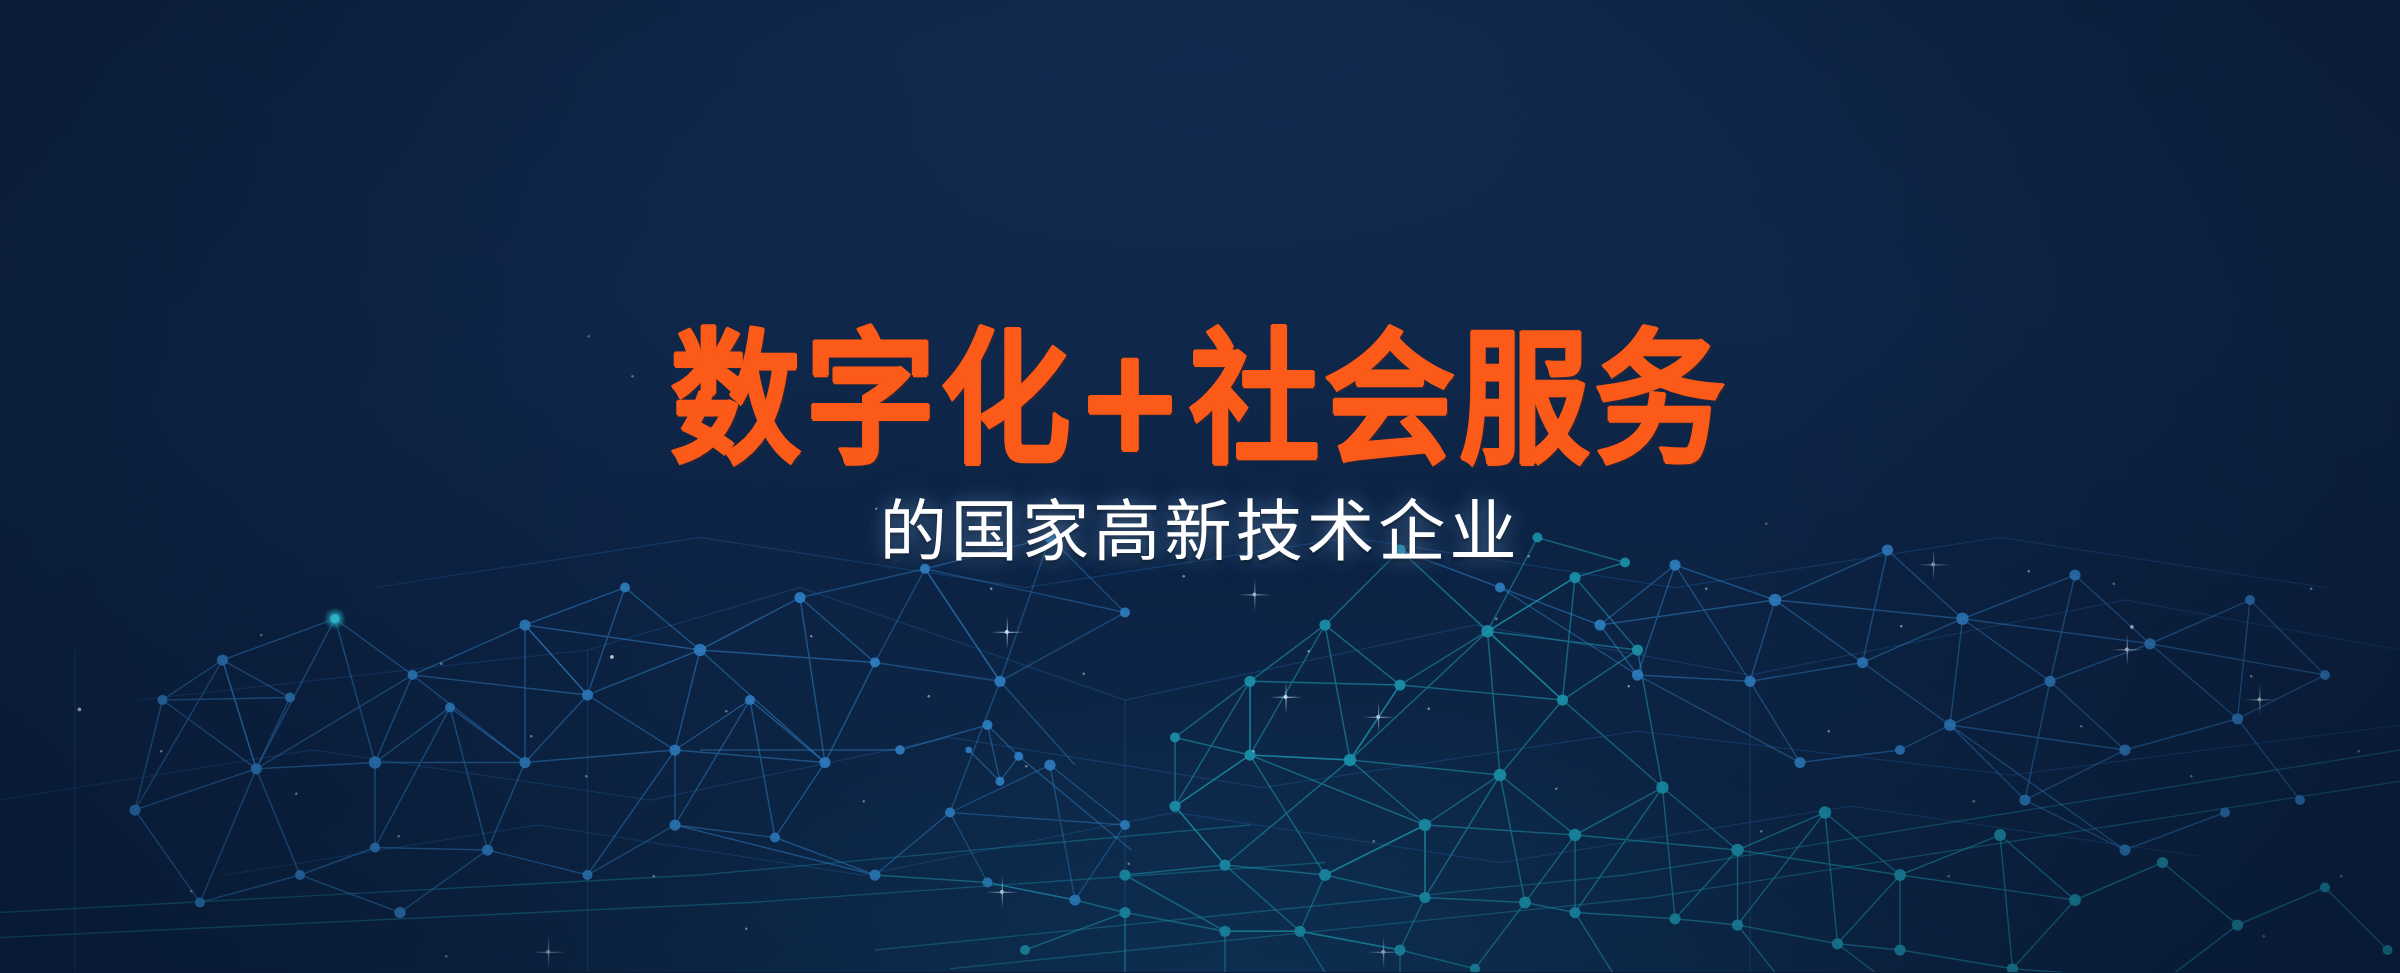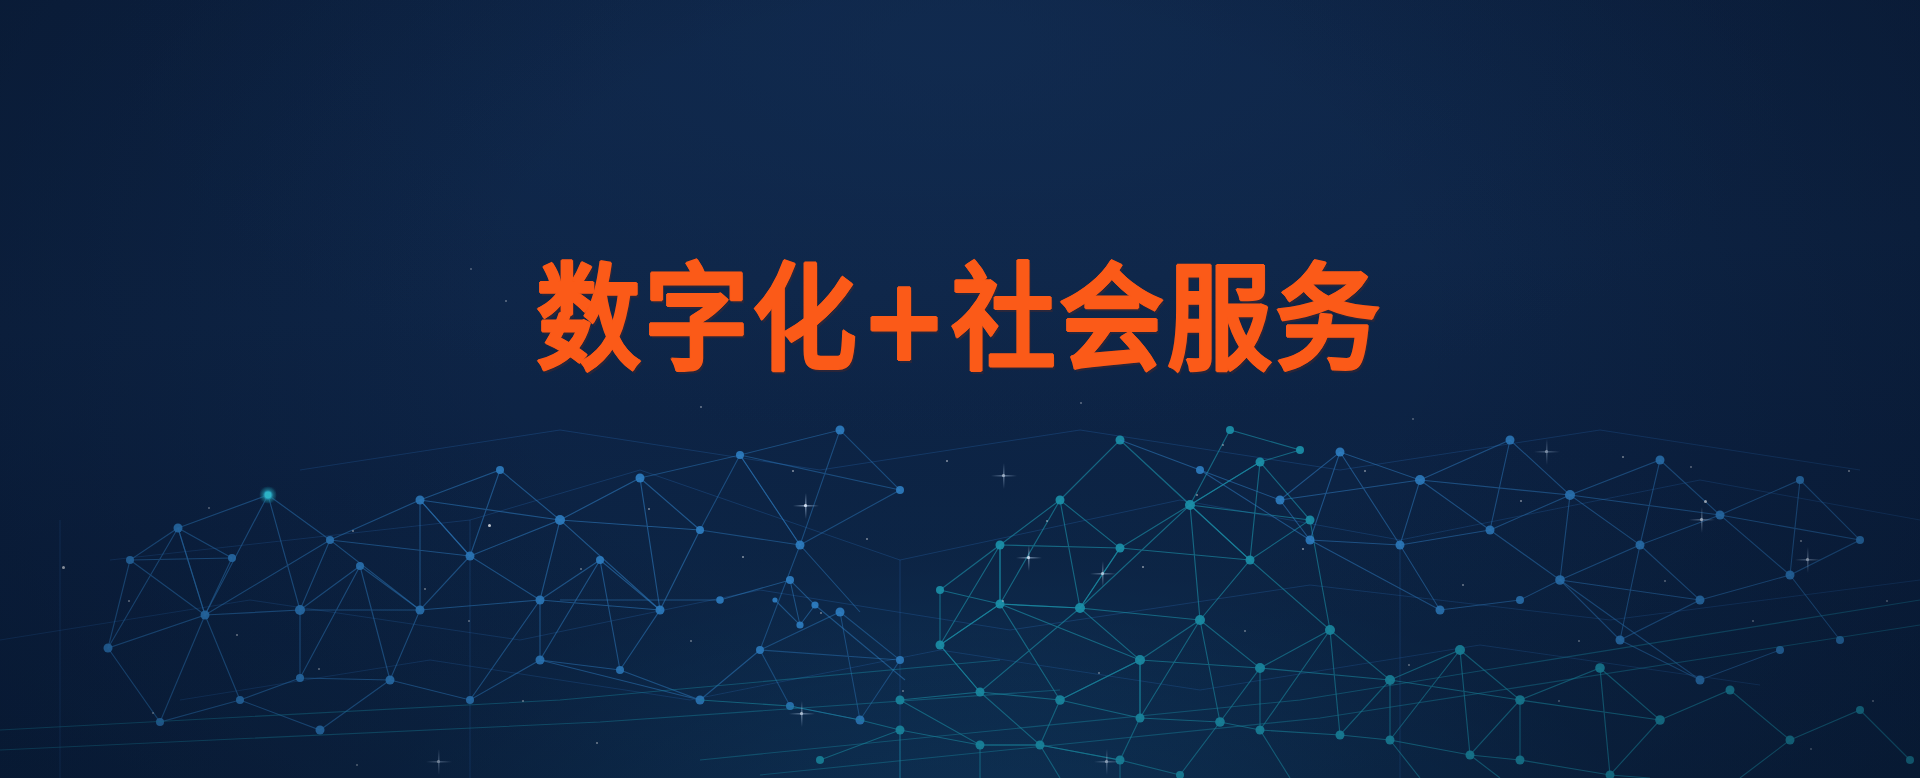--- a/index.html
+++ b/index.html
@@ -446,15 +446,16 @@
     <div class="star sparkle" style="left:1105px;top:760px;width:3px;height:3px;opacity:.7"></div>
     <div class="star sparkle" style="left:437px;top:760px;width:3px;height:3px;opacity:.65"></div>
     <div class="star sparkle" style="left:1002px;top:474px;width:3px;height:3px;opacity:.7"></div>
     <div class="star sparkle" style="left:1545px;top:450px;width:3px;height:3px;opacity:.6"></div>
   </div>
 
   <div class="bg-vignette"></div>
 
   <div class="headline-block">
     <div class="headline">数字化+社会服务</div>
+    <div class="subhead">的国家高新技术企业</div>
   </div>
 
 </div>
 
 </body></html>

